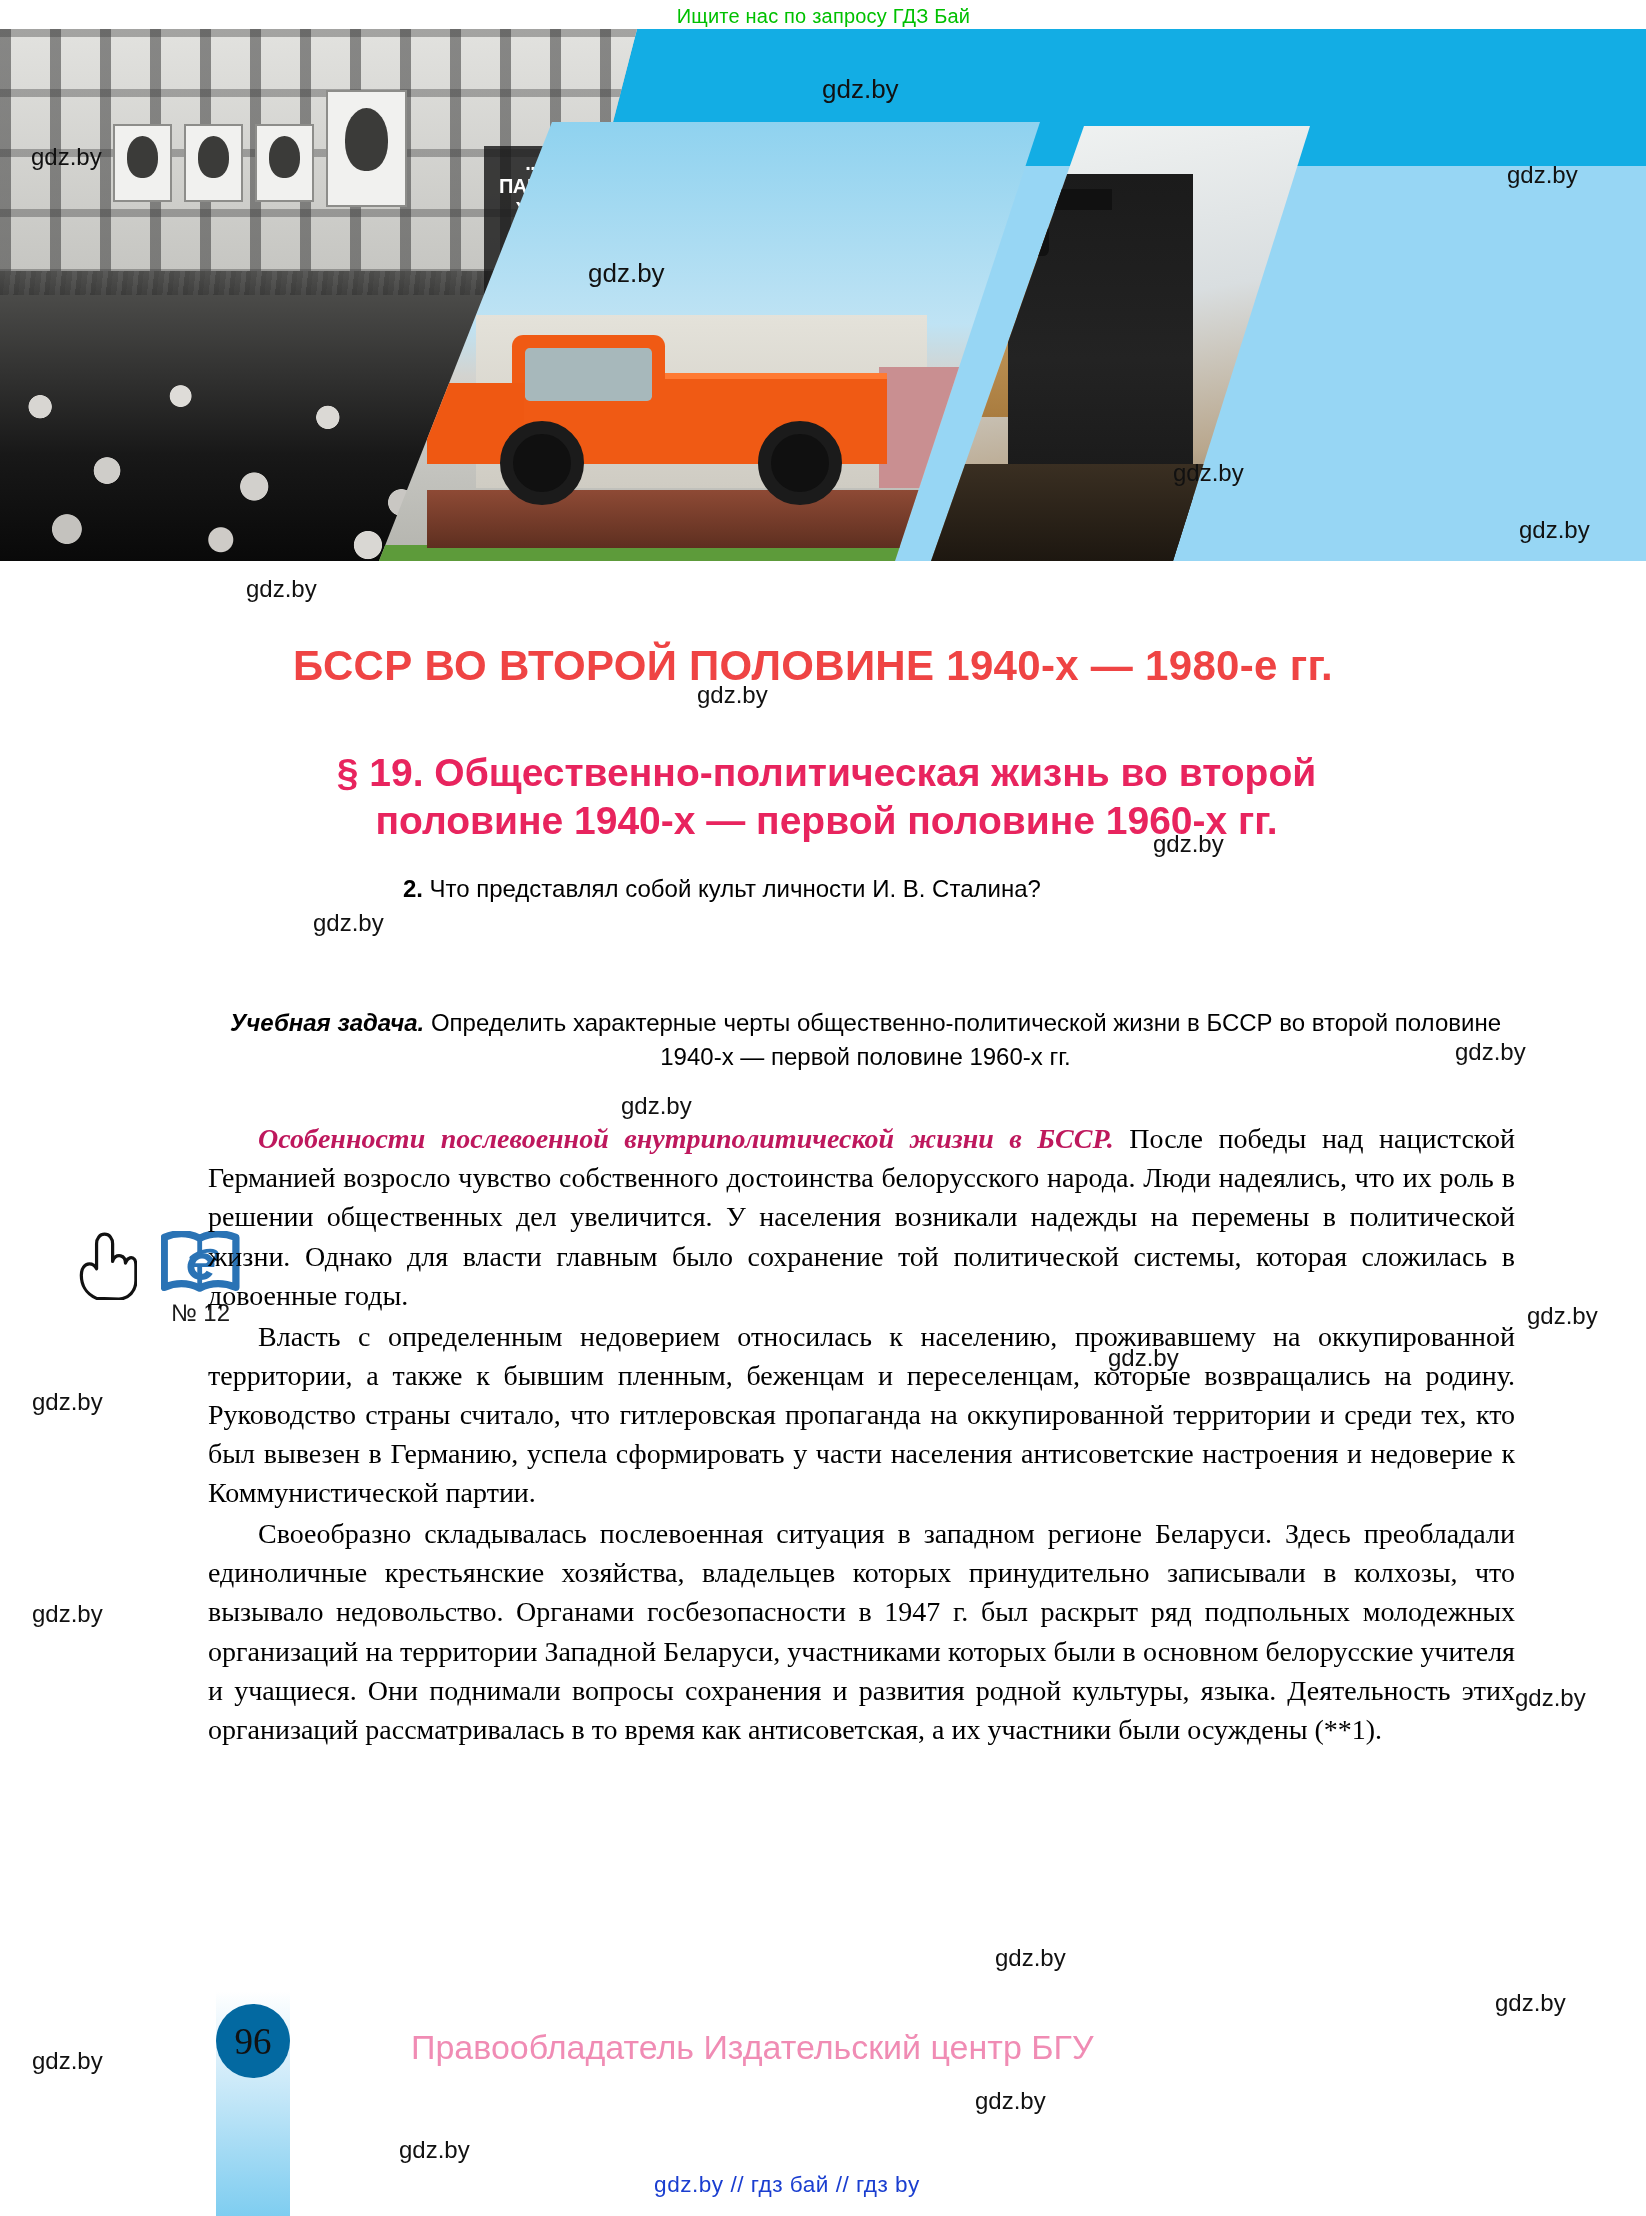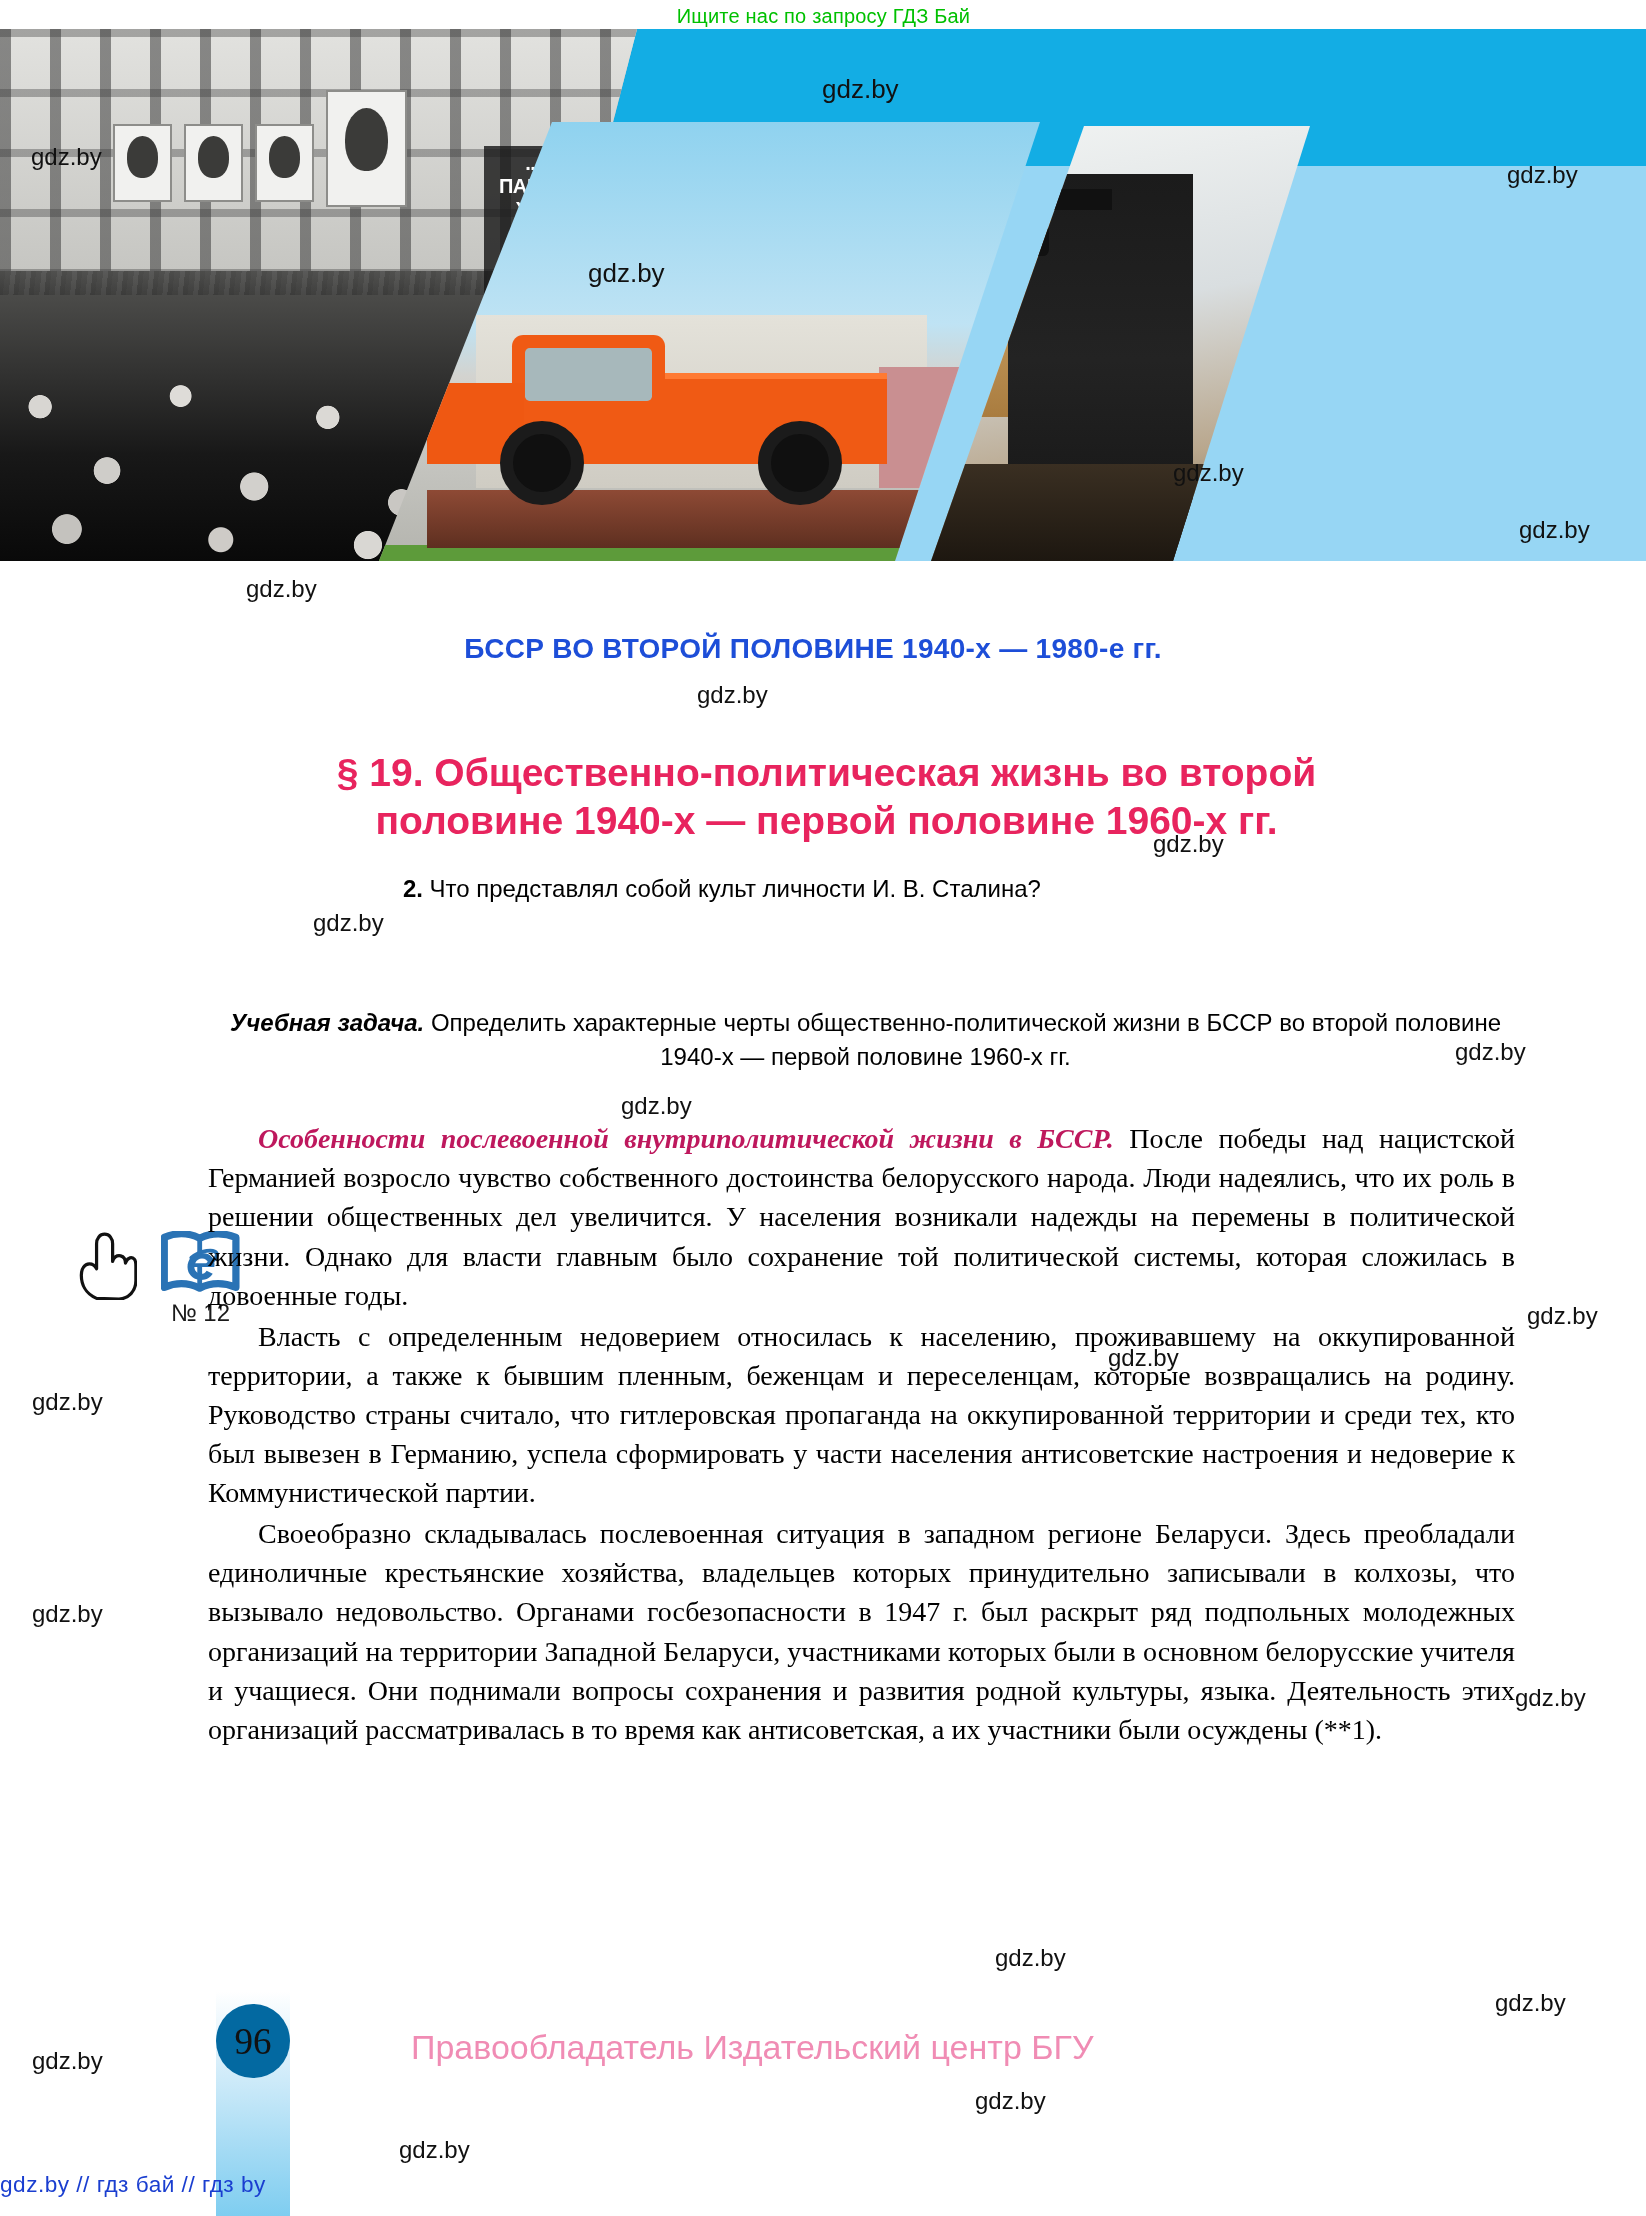--- a/index.html
+++ b/index.html
@@ -282,22 +282,22 @@
 
   
   .unit-title {
     position: absolute;
     top: 614px;
     left: 0;
     width: 1626px;
     text-align: center;
     font-family: "Liberation Sans", "DejaVu Sans", sans-serif;
     font-weight: bold;
-    font-size: 28px;
-    color: #1d4ed8;
+    font-size: 42px;
+    color: #ef4444;
     letter-spacing: 0.3px;
   }
   .para-title {
     position: absolute;
     top: 717px;
     left: 206px;
     width: 1241px;
     text-align: center;
     font-family: "Liberation Sans", "DejaVu Sans", sans-serif;
     font-weight: bold;
@@ -429,20 +429,21 @@
     font-family: "Liberation Sans", "DejaVu Sans", sans-serif;
     font-size: 34px;
     color: #f08cb4;
     white-space: nowrap;
   }
   .site-footer {
     position: absolute;
     top: 2172px;
     left: 0;
     width: 1574px;
+    text-align: center;
     font-family: "Liberation Sans", "DejaVu Sans", sans-serif;
     font-size: 22.6px;
     color: #1a3ed0;
     letter-spacing: 0.5px;
   }
 
   
   .wm {
     position: absolute;
     font-family: "Liberation Sans", "DejaVu Sans", sans-serif;

